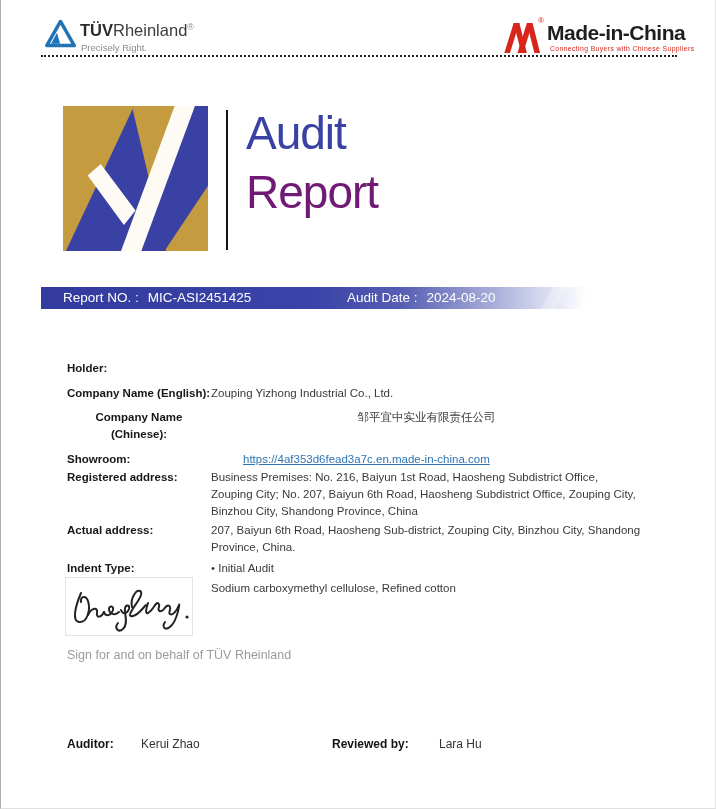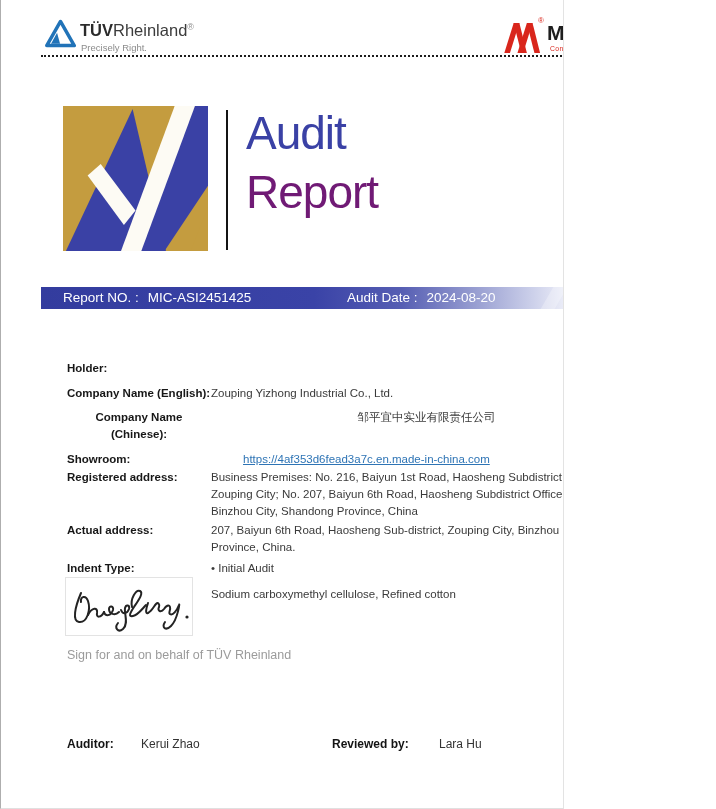--- a/index.html
+++ b/index.html
@@ -1,19 +1,19 @@
 <!DOCTYPE html>
 <html><head>
 <meta charset="utf-8">
 <style>
   * { margin:0; padding:0; box-sizing:border-box; }
   html,body { background:#ffffff; }
   body { font-family:"Liberation Sans","DejaVu Sans",sans-serif; }
   .page {
-    position:relative; width:564px; height:809px; background:#fff; overflow:hidden;
+    position:relative; width:716px; height:809px; background:#fff; overflow:hidden;
     border-left:1px solid #aeaeae; border-right:1px solid #e3e3e3; border-bottom:1px solid #e0e0e0;
   }
 
   
   .tuv-logo { position:absolute; left:44px; top:18px; width:31px; height:31px; }
   .tuv-text { position:absolute; left:79px; top:21px; font-size:16.5px; color:#3c3c3c; letter-spacing:0; white-space:nowrap; }
   .tuv-text .b { font-weight:700; color:#2b2b2b; }
   .tuv-text .reg { font-size:9px; vertical-align:super; color:#8a8a8a; }
   .tuv-tagline { position:absolute; left:80px; top:42px; font-size:9.5px; color:#8c8c8c; }
 
@@ -46,21 +46,21 @@
 
   
   .details { position:absolute; left:66px; top:360px; width:575px; font-size:11.5px; }
   .detail-row { display:flex; line-height:17px; margin-bottom:2px; }
   .detail-row:nth-child(1){ margin-bottom:8px; }
   .detail-row:nth-child(2){ margin-bottom:7px; }
   .detail-row:nth-child(3){ margin-bottom:8px;text-align:center; }
   .detail-row:nth-child(4){ margin-bottom:1px; }
   .detail-row:nth-child(5){ margin-bottom:2px; }
   .detail-row:nth-child(6){ margin-bottom:4px; }
-  .detail-row:nth-child(7){ margin-bottom:9px; }
+  .detail-row:nth-child(7){ margin-bottom:3px; }
   .dl { flex:0 0 144px; font-weight:700; color:#171717; }
   .dv { flex:1; color:#3a3a3a; }
   .dv-link { color:#2e74b5; text-decoration:underline; cursor:pointer;padding-left:32px; }
 
   
   .sig-box { position:absolute; left:64px; top:577px; width:128px; height:59px; border:1px solid #e3e3e3; background:#fff; }
   .sig-box svg { position:absolute; left:1px; top:2px; }
   .sig-caption { position:absolute; left:66px; top:648px; font-size:12.5px; color:#9b9b9b; }
 
   

